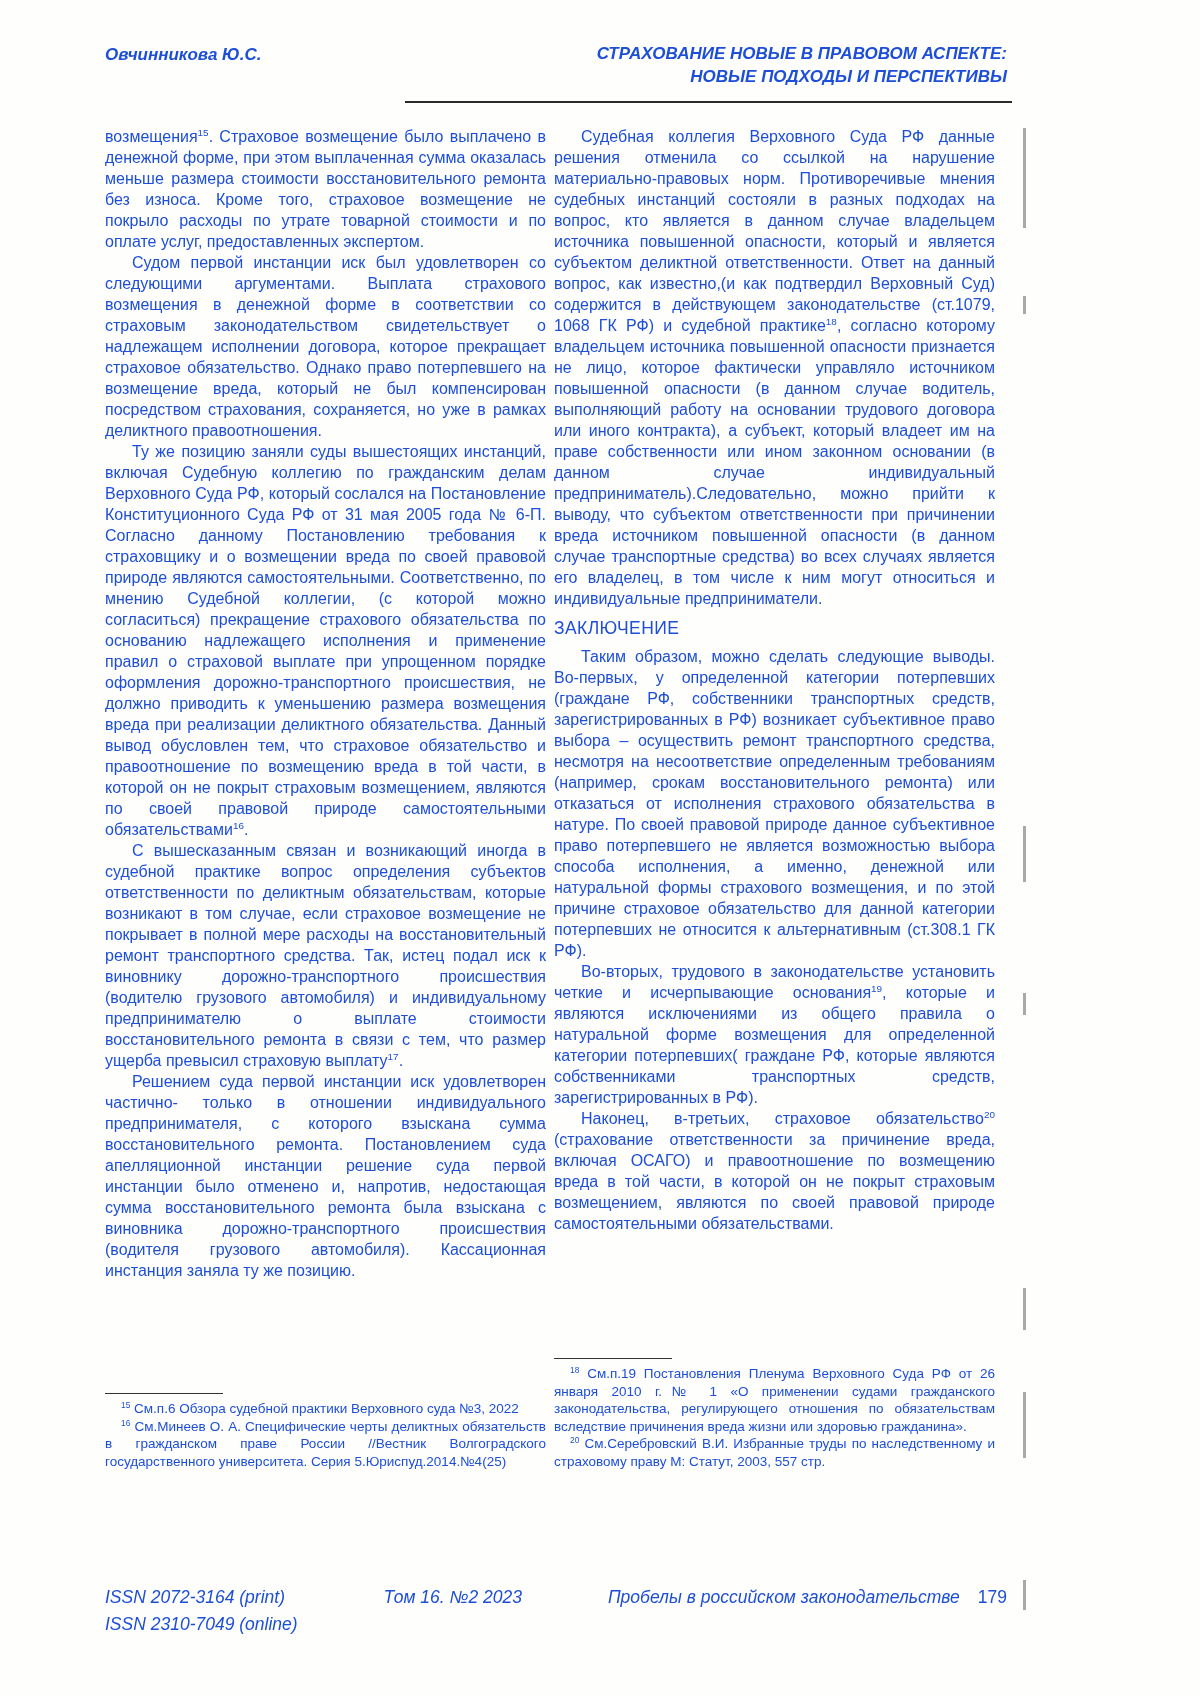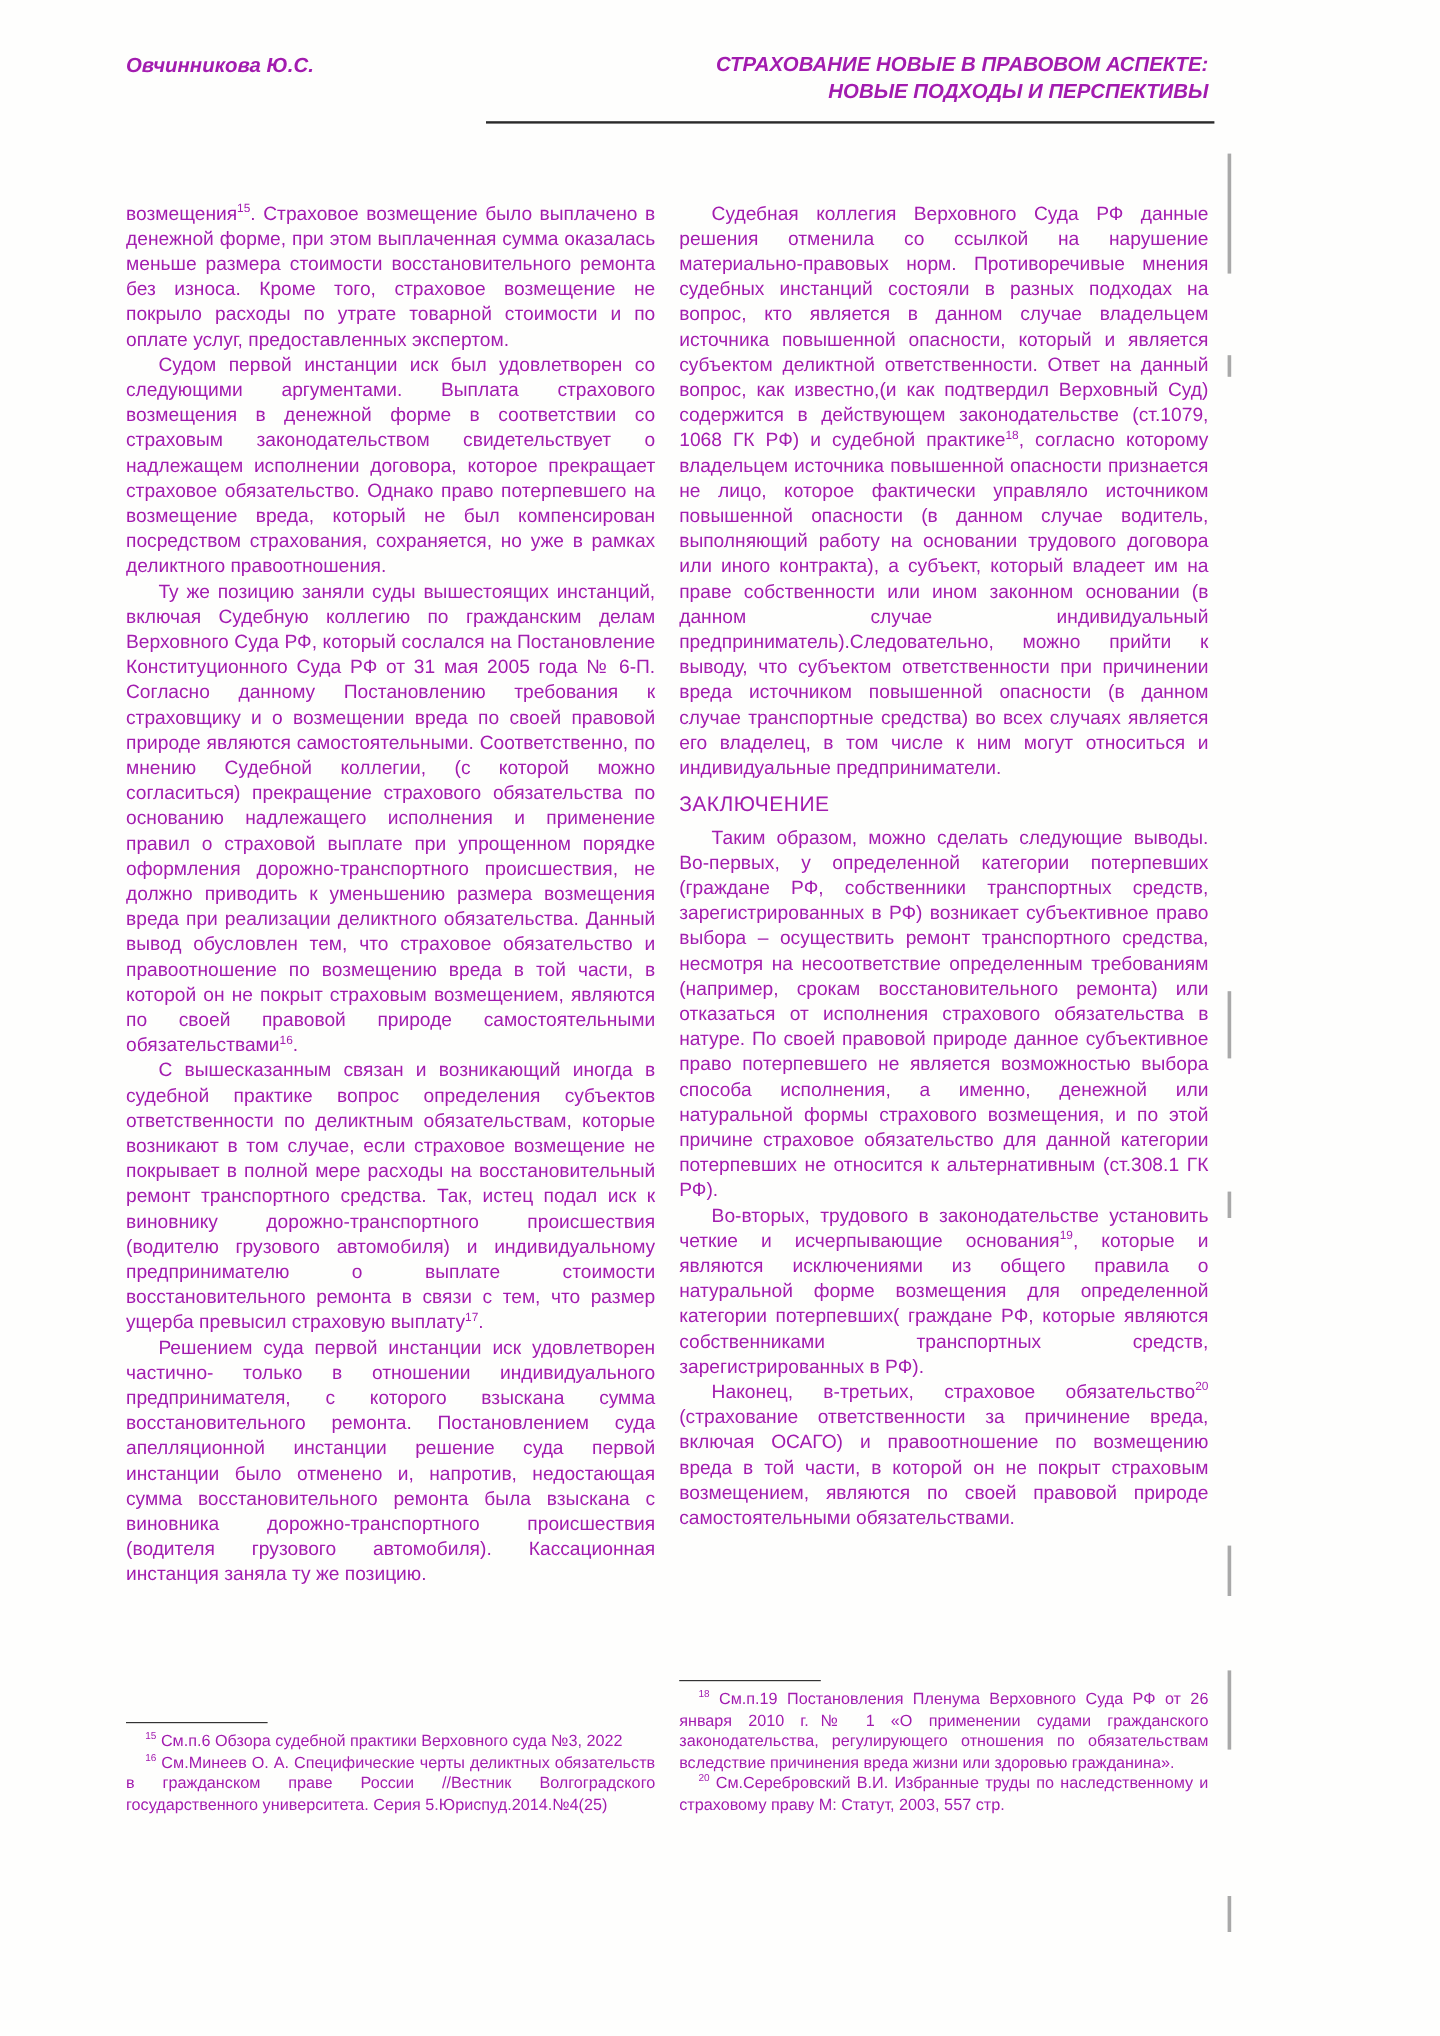--- a/index.html
+++ b/index.html
@@ -6,21 +6,21 @@
   body {
     background: #d9d9d9;
     font-family: "Liberation Sans", sans-serif;
   }
   .page {
     position: relative;
     width: 1200px;
     height: 1697px;
     margin: 0 auto;
     background: #fefefd;
-    color: #a21caf;
+    color: #1d4ed8;
     overflow: hidden;
   }
   .header {
     position: absolute;
     top: 42px;
     left: 105px;
     width: 902px;
     display: flex;
     justify-content: space-between;
     align-items: flex-start;
@@ -47,22 +47,21 @@
     height: 2px;
     background: #2a2a2a;
   }
   .columns {
     position: absolute;
     top: 126px;
     left: 105px;
     width: 902px;
     height: 1344px;
     display: flex;
-    gap: 20px;
-    margin-top: 42px;
+    gap: 8px;
   }
   .column {
     width: 441px;
     display: flex;
     flex-direction: column;
   }
   .body-text {
     font-size: 16px;
     line-height: 21px;
     text-align: justify;
@@ -160,20 +159,30 @@
         <div class="fn-rule"></div>
         <div>
             <p class="footnote"><sup>18</sup><span> См.п.19 Постановления Пленума Верховного Суда РФ от 26 января 2010 г.№ 1 «О применении судами гражданского законодательства, регулирующего отношения по обязательствам вследствие причинения вреда жизни или здоровью гражданина».</span></p>
             <p class="footnote"><sup>20</sup><span> См.Серебровский В.И. Избранные труды по наследственному и страховому праву М: Статут, 2003, 557 стр.</span></p>
           </div>
       </div>
     </div>
 
   </div>
 
+  <div class="footer">
+    <div class="footer-left">
+      <div>ISSN 2072-3164 (print)</div>
+      <div>ISSN 2310-7049 (online)</div>
+    </div>
+    <div class="footer-center">Том 16. №2  2023</div>
+    <div class="footer-right">
+      <span class="it">Пробелы в российском законодательстве</span><span class="pagenum">179</span>
+    </div>
+  </div>
 
   <div class="margin-mark" style="top:128px;height:100px;"></div>
   <div class="margin-mark" style="top:296px;height:18px;"></div>
   <div class="margin-mark" style="top:826px;height:56px;"></div>
   <div class="margin-mark" style="top:993px;height:22px;"></div>
   <div class="margin-mark" style="top:1288px;height:42px;"></div>
   <div class="margin-mark" style="top:1392px;height:66px;"></div>
   <div class="margin-mark" style="top:1580px;height:30px;"></div>
 
 </div>

